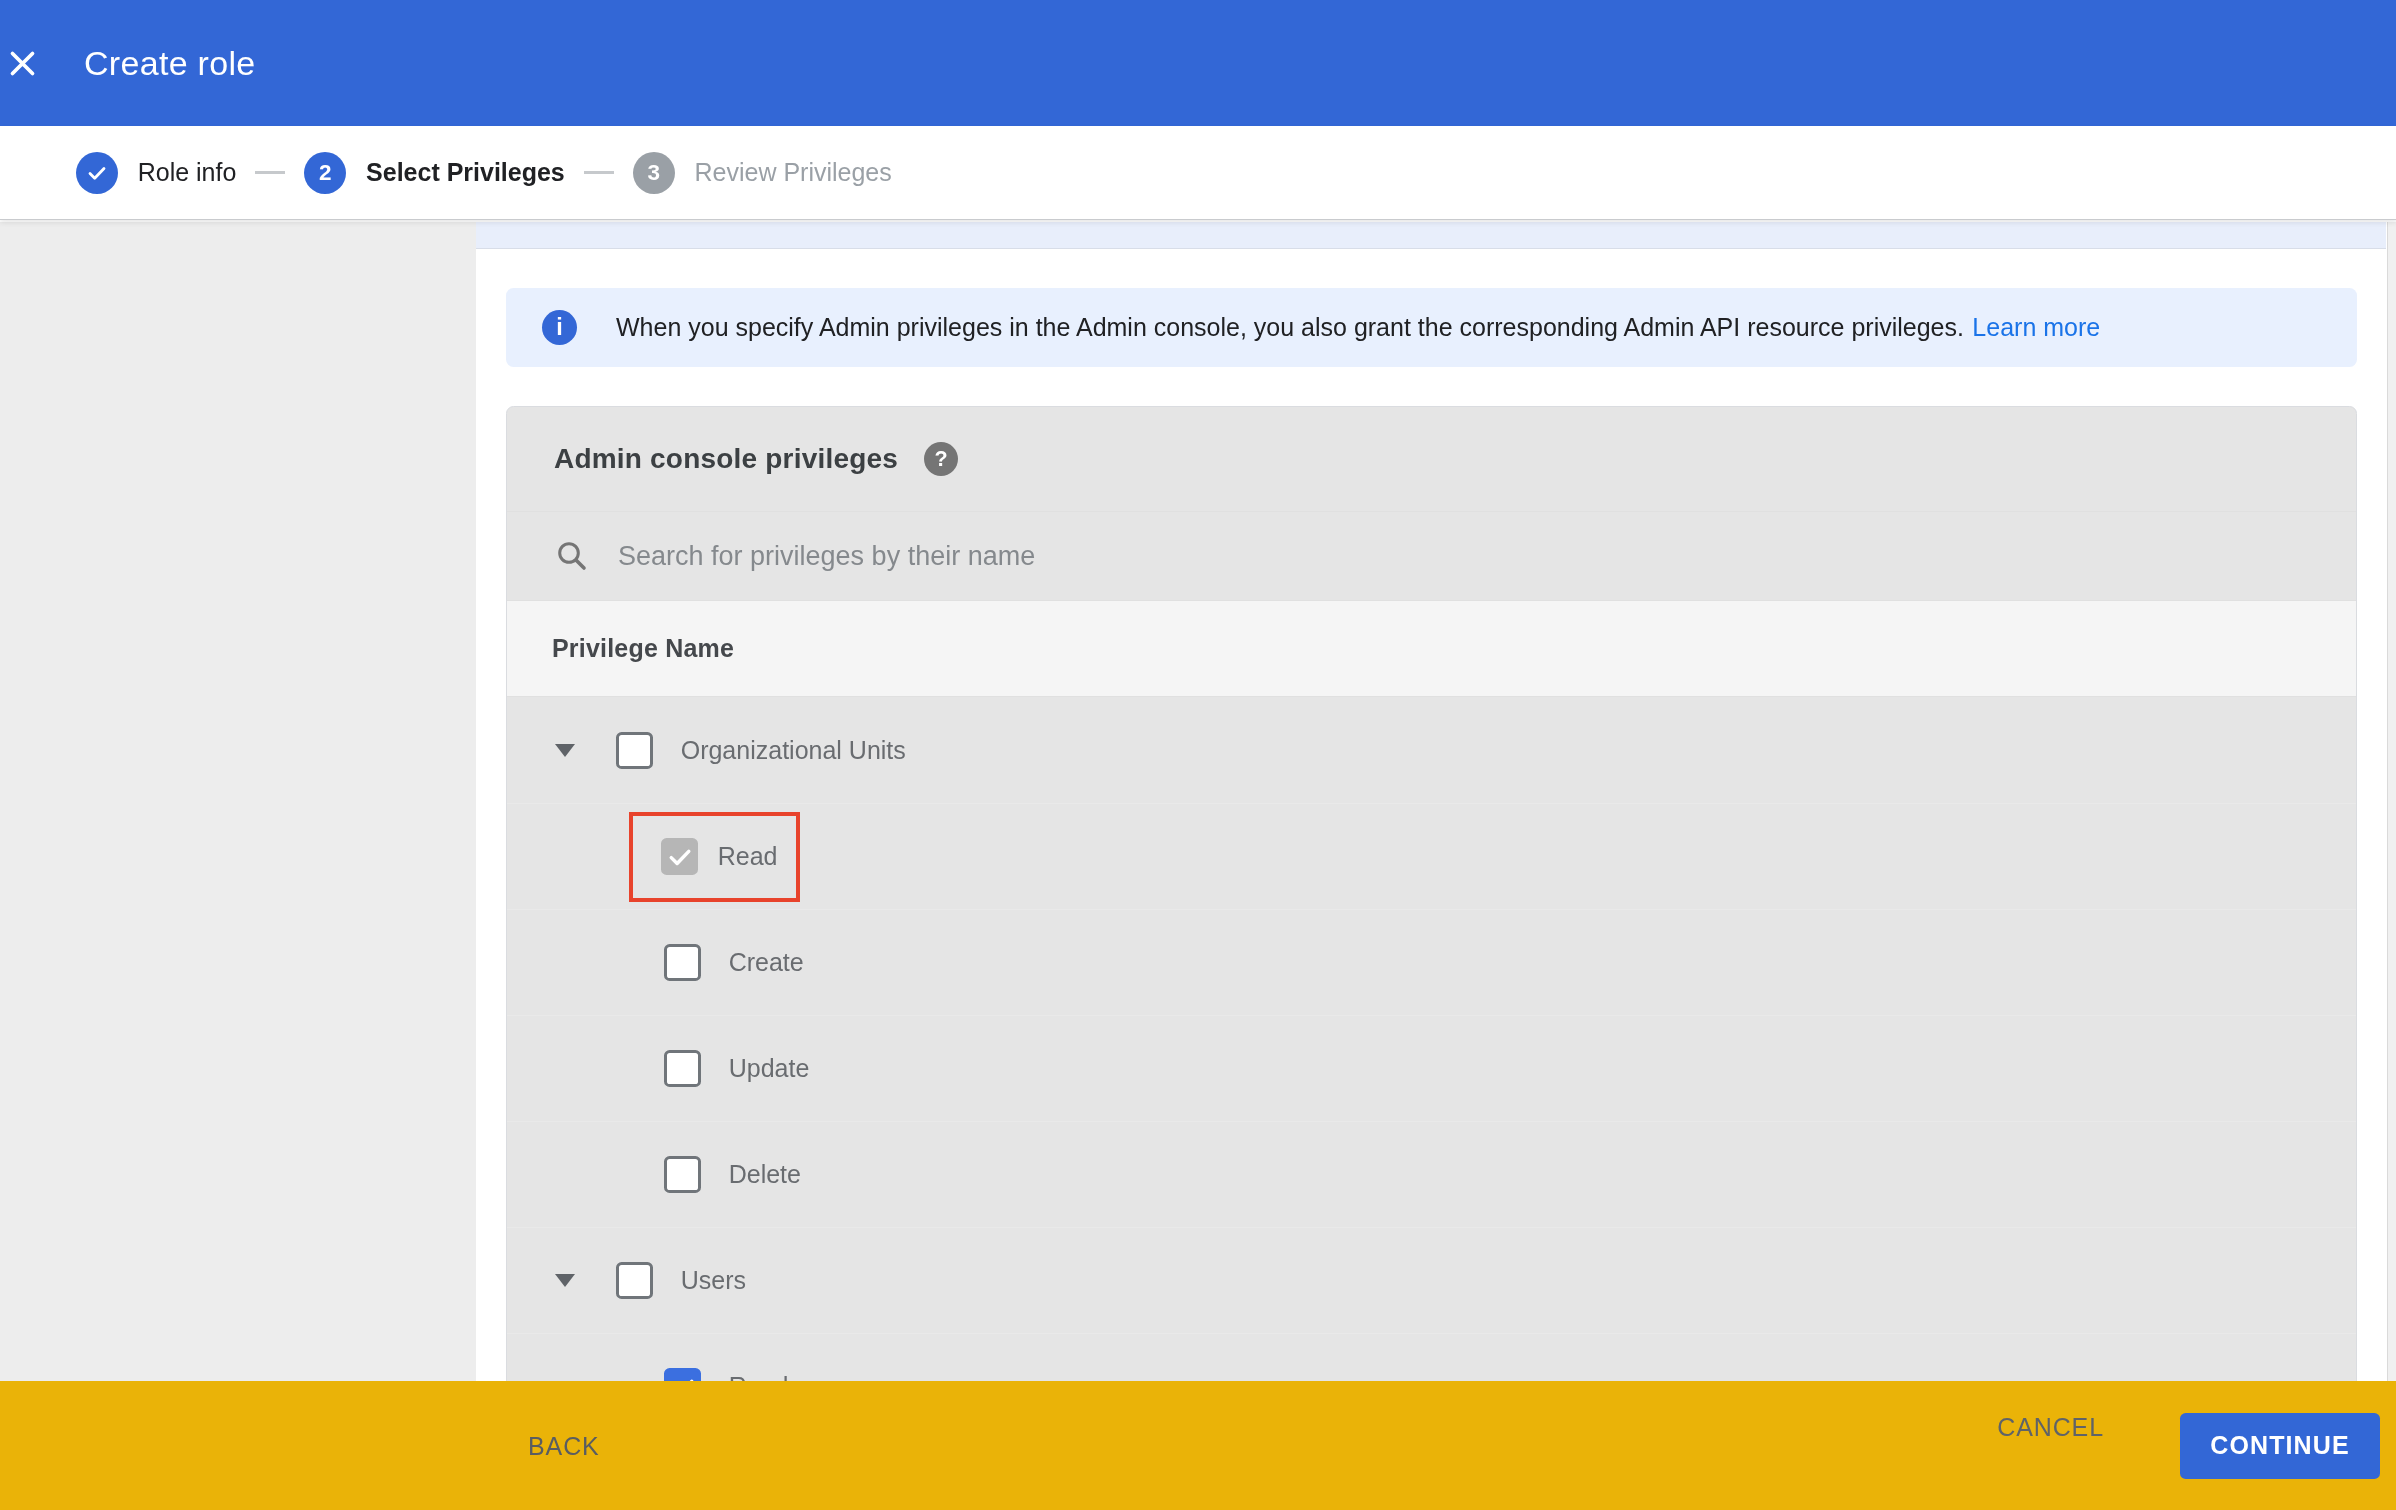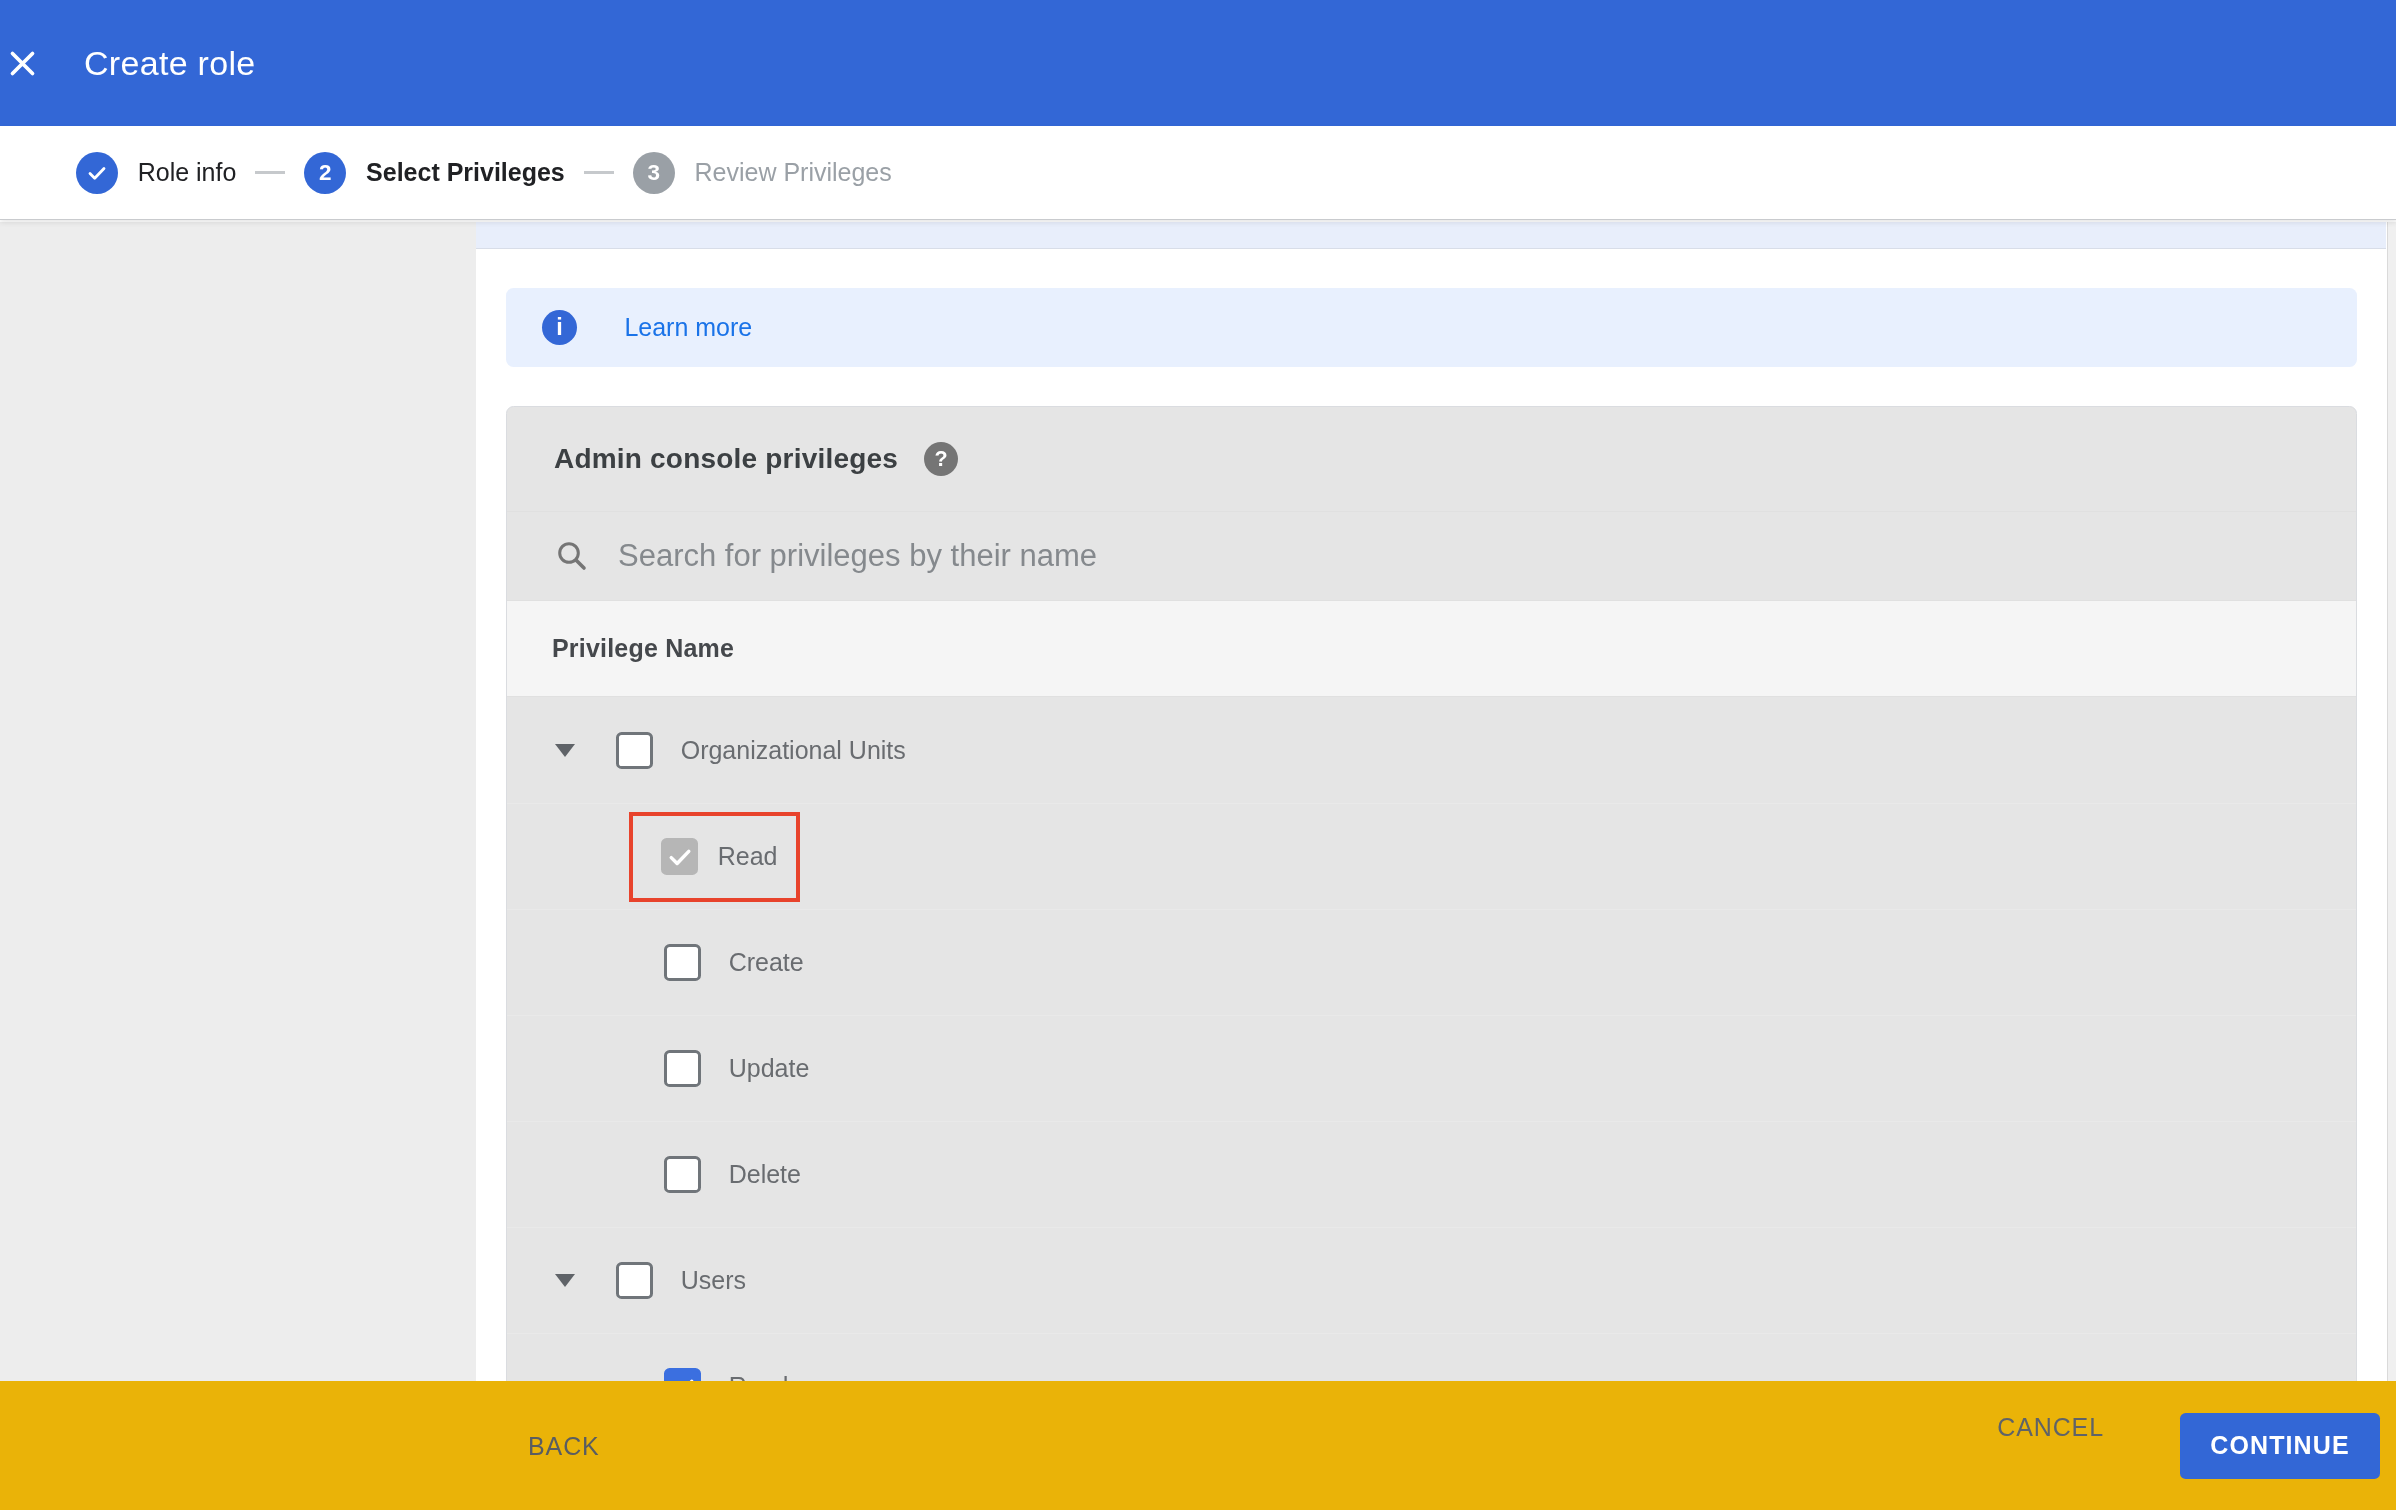--- a/index.html
+++ b/index.html
@@ -42,21 +42,21 @@
   .banner-link{color:#1a73e8;margin-left:8.4px;cursor:pointer;white-space:nowrap;}
   
   .card{margin:39px 40px 0 30px;background:#e5e5e5;border:1.9px solid #dadce0;border-radius:7.5px;}
   .card-title-row{height:104px;display:flex;align-items:center;padding-left:47px;box-sizing:border-box;}
   .card-title{font-size:28px;font-weight:700;color:#3c4043;letter-spacing:0.2px;}
   .help-icon{width:34px;height:34px;border-radius:50%;background:#757575;color:#fff;
     display:flex;align-items:center;justify-content:center;font-size:21.5px;font-weight:700;
     margin-left:26px;cursor:pointer;flex-shrink:0;}
   .search-row{height:89px;border-top:1.9px solid #e0e0e0;display:flex;align-items:center;
     padding-left:47px;box-sizing:border-box;}
-  .search-input{border:none;outline:none;flex:1;font-size:31px;color:#202124;margin-left:26px;
+  .search-input{border:none;outline:none;flex:1;font-size:27px;color:#202124;margin-left:26px;
     font-family:inherit;background:transparent;}
   .search-input::placeholder{color:#85898d;}
   .col-header{height:97px;background:#f5f5f5;border-top:1.9px solid #e0e0e0;border-bottom:1.9px solid #e0e0e0;
     display:flex;align-items:center;padding-left:45px;box-sizing:border-box;
     font-size:25px;font-weight:700;color:#45484c;letter-spacing:0.2px;}
   .row{height:106px;display:flex;align-items:center;box-sizing:border-box;gap:8px;}
   .row + .row{border-top:1.9px solid #e9e9e9;}
   .row.group{padding-left:41px;}
   .row.child{padding-left:157px;}
   .row.child.highlighted{padding-left:122px;}
@@ -116,20 +116,21 @@
 </div>
 
 <div class="main">
   <div class="sidebar"></div>
   <div class="content">
     <div class="scroll-track"></div>
     <div class="strip"></div>
 
     <div class="banner">
       <div class="info-icon">i</div>
+      <span>When you specify Admin privileges in the Admin console, you also grant the corresponding Admin API resource privileges.</span>
       <span class="banner-link">Learn more</span>
     </div>
 
     <div class="card">
       <div class="card-title-row">
         <span class="card-title">Admin console privileges</span>
         <span class="help-icon">?</span>
       </div>
       <div class="search-row">
         <svg width="36" height="36" viewBox="0 0 24 24">

